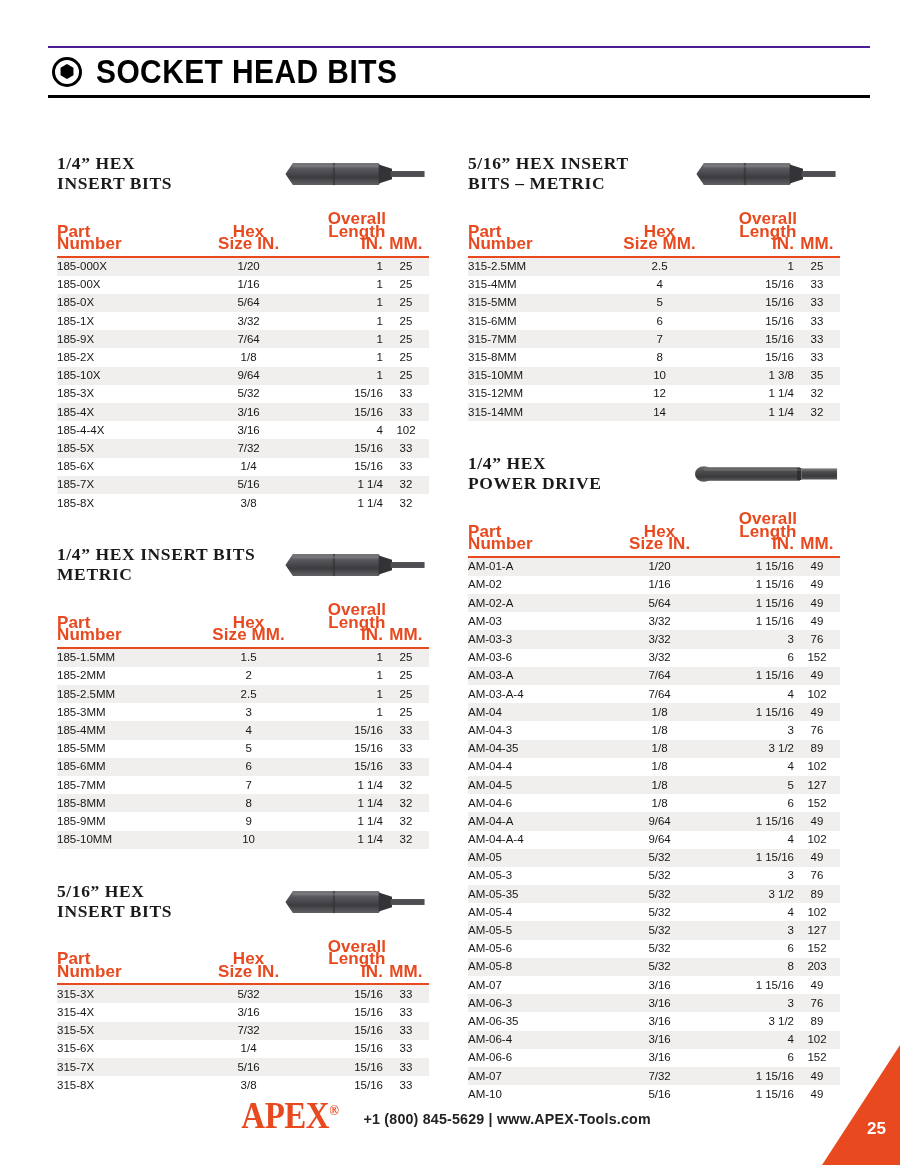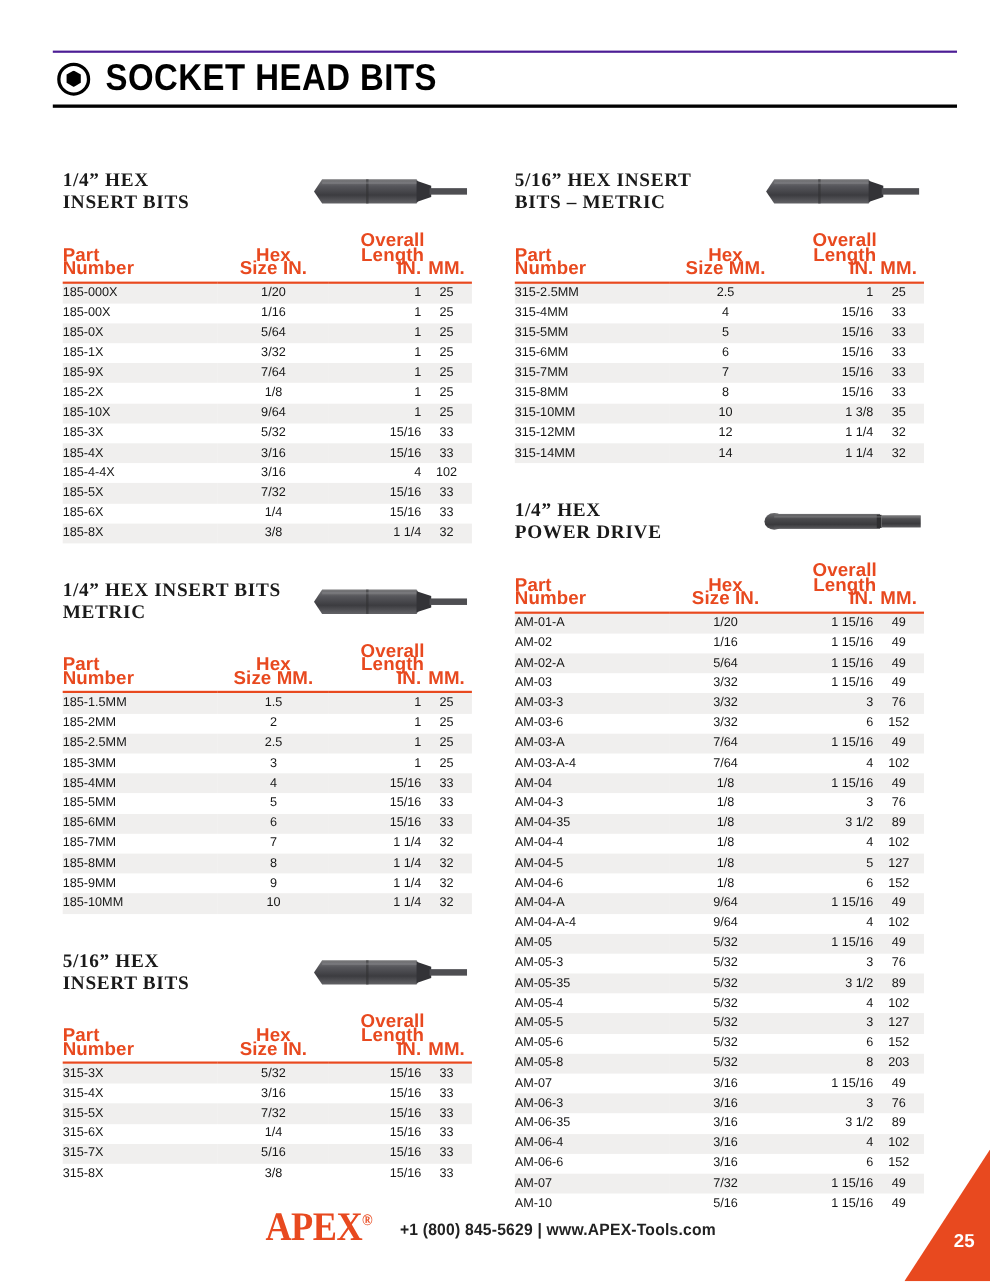--- a/index.html
+++ b/index.html
@@ -349,20 +349,30 @@
               </div>
             </td>
           </tr>
           <tr>
             <td class="c-part">185-6X</td>
             <td class="c-hex">1/4</td>
             <td class="c-len">
               <div class="len-inner">
                 <span class="len-in">15/16</span>
                 <span class="len-mm">33</span>
+              </div>
+            </td>
+          </tr>
+          <tr>
+            <td class="c-part">185-7X</td>
+            <td class="c-hex">5/16</td>
+            <td class="c-len">
+              <div class="len-inner">
+                <span class="len-in">1 1/4</span>
+                <span class="len-mm">32</span>
               </div>
             </td>
           </tr>
           <tr>
             <td class="c-part">185-8X</td>
             <td class="c-hex">3/8</td>
             <td class="c-len">
               <div class="len-inner">
                 <span class="len-in">1 1/4</span>
                 <span class="len-mm">32</span>

